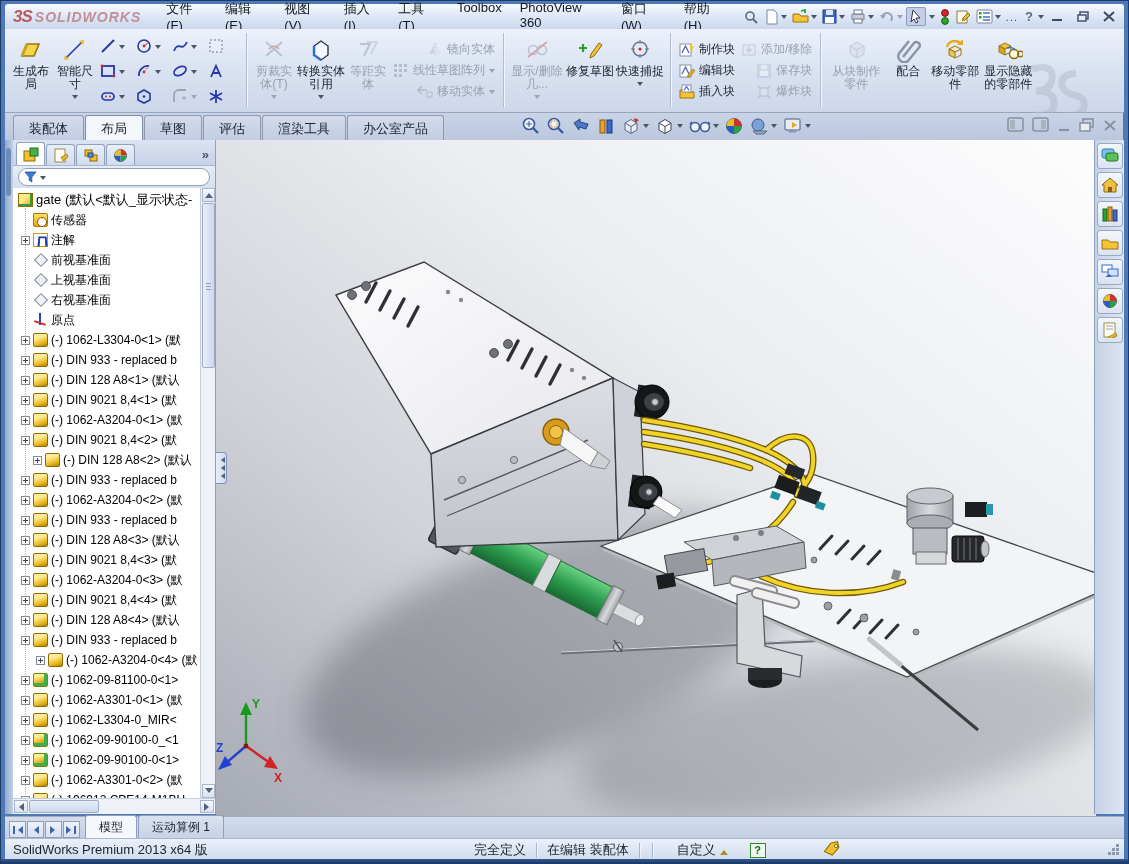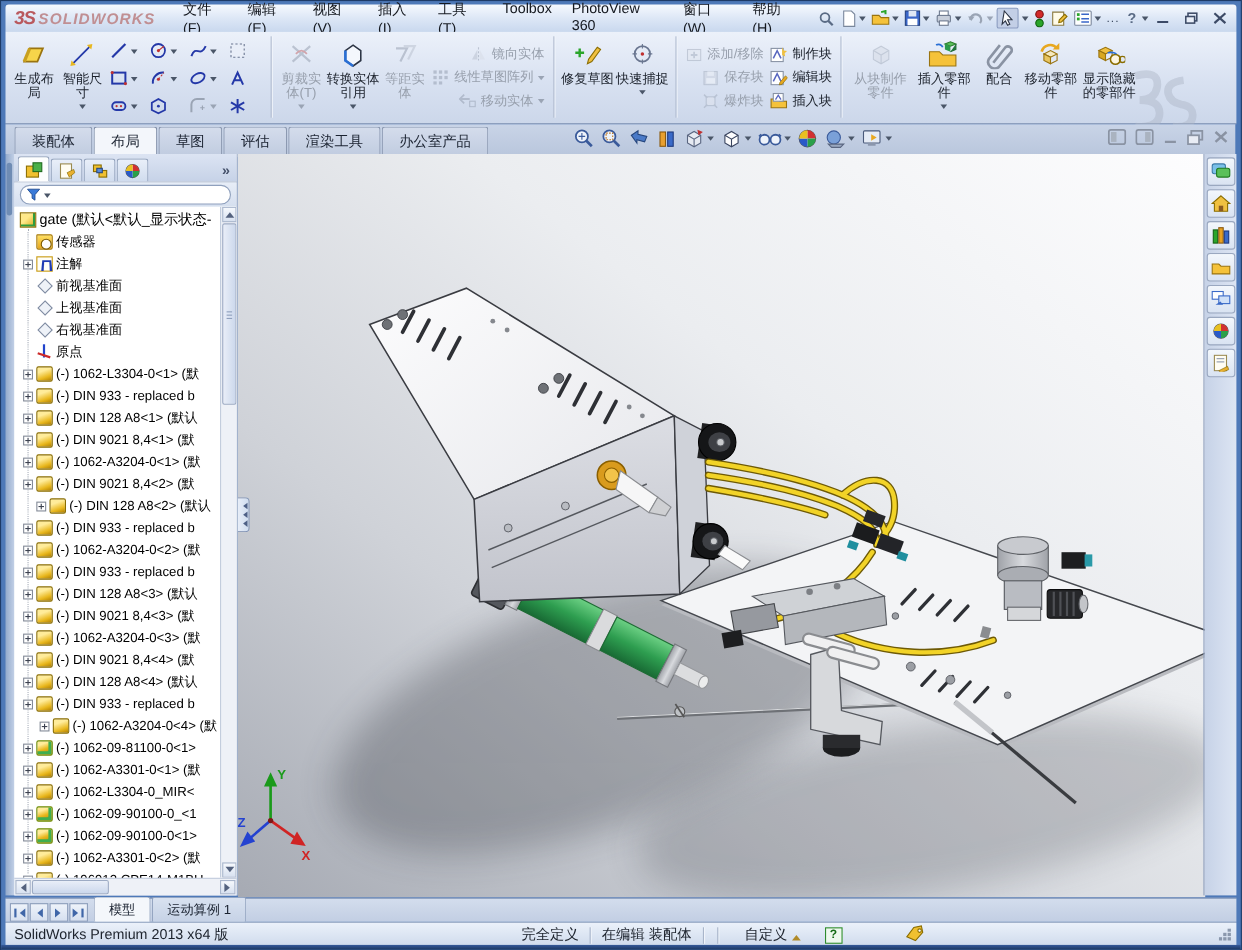--- a/index.html
+++ b/index.html
@@ -434,20 +434,31 @@
       <span class="srow dis">
           <svg width="16" height="14">
             <path d="M5,2 l-4,4 4,4 M1,6 h9" stroke="#8892a4" stroke-width="1.6" fill="none"></path>
             <rect x="10" y="8" width="5" height="5" fill="none" stroke="#8892a4"></rect>
           </svg>
           <span>移动实体</span>
           <span class="car dis"></span>
         </span>
     </div>
     <div class="vsep"></div>
+    <div class="bigbtn bb52 dis">
+      <span class="bicon">
+          <svg width="26" height="24">
+            <circle cx="9" cy="12" r="4.5" fill="none" stroke="#8892a4" stroke-width="1.6"></circle>
+            <circle cx="18" cy="12" r="4.5" fill="none" stroke="#8892a4" stroke-width="1.6"></circle>
+            <line x1="4" y1="19" x2="23" y2="4" stroke="#c05050" stroke-width="1.6"></line>
+          </svg>
+        </span>
+      <span class="blabel">显示/删除几...</span>
+      <span class="car dis"></span>
+    </div>
     <div class="bigbtn bb46">
       <span class="bicon">
           <svg width="26" height="24">
             <path d="M14,16 L22,5 l3,2 -8,11 -4,2 z" fill="#f0c040" stroke="#8a6d00"></path>
             <path d="M6,6 v8 M2,10 h8" stroke="#2aa52a" stroke-width="2.2"></path>
           </svg>
         </span>
       <span class="blabel">修复草图</span>
     </div>
     <div class="bigbtn bb46">
@@ -459,20 +470,46 @@
             <line x1="13" y1="16" x2="13" y2="20" stroke="#6a7690"></line>
             <line x1="4" y1="11" x2="8" y2="11" stroke="#6a7690"></line>
             <line x1="18" y1="11" x2="22" y2="11" stroke="#6a7690"></line>
           </svg>
         </span>
       <span class="blabel">快速捕捉</span>
       <span class="car"></span>
     </div>
     <div class="vsep"></div>
     <div class="stack">
+      <span class="srow">
+          <svg width="16" height="15">
+            <rect x="1" y="2" width="11" height="12" fill="#fff" stroke="#8892a4"></rect>
+            <path d="M3,11 L6.5,4 L10,11" fill="none" stroke="#5a68c0" stroke-width="1.4"></path>
+            <path d="M11,1 l1.5,3 3,.4 -2.2,2 .5,3 -2.8,-1.5" fill="#f0c040"></path>
+          </svg>
+          <span>制作块</span>
+        </span>
+      <span class="srow">
+          <svg width="16" height="15">
+            <rect x="1" y="2" width="11" height="12" fill="#fff" stroke="#8892a4"></rect>
+            <path d="M3,11 L6.5,4 L10,11" fill="none" stroke="#5a68c0" stroke-width="1.4"></path>
+            <path d="M9,12 l5,-6 2,1.6 -5,6 -2.6,.6 z" fill="#e8a820" stroke="#8a6d00" stroke-width=".6"></path>
+          </svg>
+          <span>编辑块</span>
+        </span>
+      <span class="srow">
+          <svg width="16" height="15">
+            <path d="M1,6 h6 l2,2 h6 v6 h-14 z" fill="#f5c23a" stroke="#9a7410"></path>
+            <rect x="3" y="1" width="9" height="7" fill="#fff" stroke="#8892a4"></rect>
+            <path d="M5,6.5 L7.5,2.5 L10,6.5" fill="none" stroke="#5a68c0" stroke-width="1.2"></path>
+          </svg>
+          <span>插入块</span>
+        </span>
+    </div>
+    <div class="stack">
       <span class="srow dis">
           <svg width="16" height="15">
             <rect x="2" y="3" width="12" height="10" fill="#e3e7ef" stroke="#9aa4b4"></rect>
             <path d="M5,8 h6 M8,5 v6" stroke="#9aa4b4" stroke-width="1.6"></path>
           </svg>
           <span>添加/移除</span>
         </span>
       <span class="srow dis">
           <svg width="16" height="15">
             <rect x="2" y="2" width="12" height="12" fill="#c9cfdb" stroke="#9aa4b4"></rect>
@@ -480,70 +517,31 @@
             <rect x="4" y="8" width="8" height="5" fill="#f6f8fb"></rect>
           </svg>
           <span>保存块</span>
         </span>
       <span class="srow dis">
           <svg width="16" height="15">
             <rect x="4" y="4" width="8" height="8" fill="#e3e7ef" stroke="#9aa4b4"></rect>
             <path d="M2,2 l3,3 M14,2 l-3,3 M2,14 l3,-3 M14,14 l-3,-3" stroke="#9aa4b4" stroke-width="1.4"></path>
           </svg>
           <span>爆炸块</span>
-        </span>
-    </div>
-    <div class="stack">
-      <span class="srow">
-          <svg width="16" height="15">
-            <rect x="1" y="2" width="11" height="12" fill="#fff" stroke="#8892a4"></rect>
-            <path d="M3,11 L6.5,4 L10,11" fill="none" stroke="#5a68c0" stroke-width="1.4"></path>
-            <path d="M11,1 l1.5,3 3,.4 -2.2,2 .5,3 -2.8,-1.5" fill="#f0c040"></path>
-          </svg>
-          <span>制作块</span>
-        </span>
-      <span class="srow">
-          <svg width="16" height="15">
-            <rect x="1" y="2" width="11" height="12" fill="#fff" stroke="#8892a4"></rect>
-            <path d="M3,11 L6.5,4 L10,11" fill="none" stroke="#5a68c0" stroke-width="1.4"></path>
-            <path d="M9,12 l5,-6 2,1.6 -5,6 -2.6,.6 z" fill="#e8a820" stroke="#8a6d00" stroke-width=".6"></path>
-          </svg>
-          <span>编辑块</span>
-        </span>
-      <span class="srow">
-          <svg width="16" height="15">
-            <path d="M1,6 h6 l2,2 h6 v6 h-14 z" fill="#f5c23a" stroke="#9a7410"></path>
-            <rect x="3" y="1" width="9" height="7" fill="#fff" stroke="#8892a4"></rect>
-            <path d="M5,6.5 L7.5,2.5 L10,6.5" fill="none" stroke="#5a68c0" stroke-width="1.2"></path>
-          </svg>
-          <span>插入块</span>
         </span>
     </div>
     <div class="vsep"></div>
     <div class="bigbtn bb56 dis">
       <span class="bicon">
           <svg width="28" height="24">
             <path d="M8,8 l7,-4 7,4 v8 l-7,4 -7,-4 z" fill="#d5dae4" stroke="#9aa4b4"></path>
             <path d="M8,8 l7,4 7,-4 M15,12 v8" fill="none" stroke="#9aa4b4"></path>
           </svg>
         </span>
       <span class="blabel">从块制作零件</span>
-    </div>
-    <div class="bigbtn bb52">
-      <span class="bicon">
-          <svg width="30" height="26">
-            <path d="M2,10 h9 l3,3 h12 v10 h-24 z" fill="#f5c23a" stroke="#9a7410"></path>
-            <path d="M16,3 l5,-2 5,2 -5,2 z" fill="#5ac05a" stroke="#2a7a2a"></path>
-            <path d="M16,3 v5 l5,2 v-5 z" fill="#2a9a4a"></path>
-            <path d="M26,3 v5 l-5,2" fill="#1f7a3c" stroke="#1f6a34"></path>
-            <path d="M8,4 a4,4 0 0 1 6,2" fill="none" stroke="#2a6fd4" stroke-width="1.6"></path>
-          </svg>
-        </span>
-      <span class="blabel">插入零部件</span>
-      <span class="car"></span>
     </div>
     <div class="bigbtn bb40">
       <span class="bicon">
           <svg width="26" height="26">
             <path d="M8,20 L19,6 a3.5,3.5 0 0 1 5.5,4 L13,24 a6,6 0 0 1 -9,-7.5 L14,4" fill="none" stroke="#8a93a3" stroke-width="2.4"></path>
           </svg>
         </span>
       <span class="blabel">配合</span>
     </div>
     <div class="bigbtn bb46">

